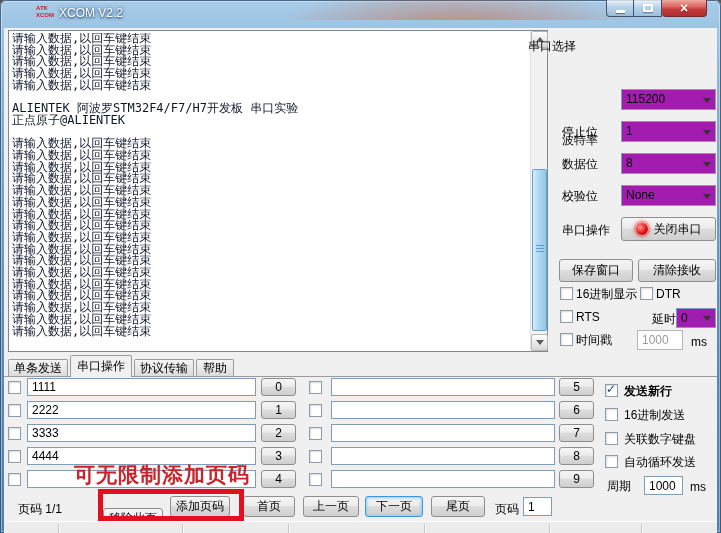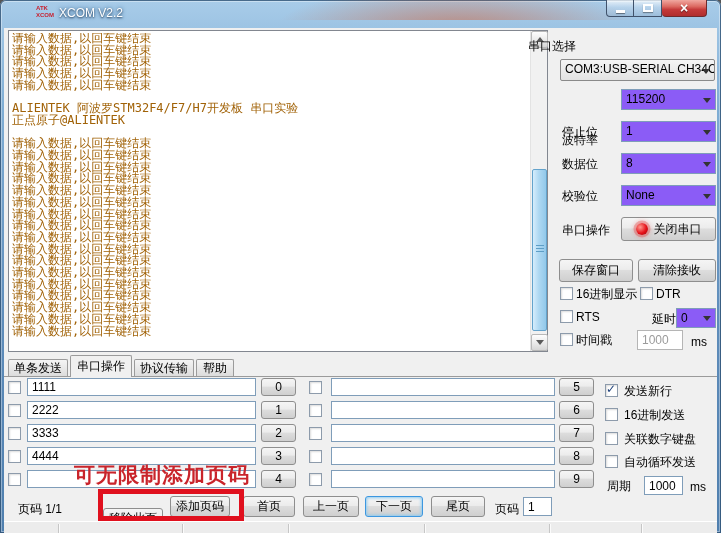--- a/index.html
+++ b/index.html
@@ -24,35 +24,35 @@
   .glyph-min { width:9px; height:3px; background:#fff; margin-top:6px; box-shadow:0 1px 1px rgba(0,0,0,.45); }
   .glyph-max { width:10px; height:8px; border:2px solid #fff; box-shadow:0 1px 1px rgba(0,0,0,.35); }
   .glyph-close { color:#fff; font-size:14px; font-weight:bold; line-height:15px; text-shadow:0 1px 1px rgba(0,0,0,.5); }
 
   .client { position:absolute; left:4px; top:28px; width:713px; height:505px; background:#f0f0f0; }
 
   
   .recv { position:absolute; left:4px; top:2px; width:540px; height:322px; background:#fff; border:1px solid #828790; }
   .recv-text { position:absolute; left:3px; top:2px; right:19px; bottom:0; overflow:hidden;
                font-family:"DejaVu Sans Mono","Liberation Mono",monospace; font-size:12px; line-height:11.7px;
-               color:#a16207; white-space:pre; }
+               color:#0f172a; white-space:pre; }
   .vscroll { position:absolute; top:0; right:0; bottom:0; width:17px; background:#f1f1f1; border-left:1px solid #e3e3e3; }
   .sbtn { position:absolute; left:0; width:17px; height:17px; background:linear-gradient(180deg,#fdfdfd,#e8e8e8 60%,#d6d6d6);
           border:1px solid #b8b8b8; border-radius:2px; display:flex; align-items:center; justify-content:center; }
   .sbtn.up { top:0; } .sbtn.down { bottom:0; }
   .arr-up { width:0; height:0; border:4px solid transparent; border-bottom:5px solid #5a5a5a; margin-top:-4px; }
   .arr-dn { width:0; height:0; border:4px solid transparent; border-top:5px solid #5a5a5a; margin-bottom:-4px; }
   .sthumb { position:absolute; left:1px; width:15px; top:138px; height:162px; border:1px solid #64a3cc; border-radius:2px;
             background:linear-gradient(90deg,#d6edfc,#aed8f2 45%,#92c8ea); }
   .grip { position:absolute; left:3px; top:50%; margin-top:-5px; width:8px; height:9px;
           background:repeating-linear-gradient(180deg,#5e9ec6 0 1px,rgba(0,0,0,0) 1px 3px); }
 
   
   .slabel { position:absolute; font-size:12px; color:#000; line-height:16px; white-space:nowrap; }
-  .combo { position:absolute; background:#8b5cf6; border:1px solid #7f9db9; font-size:12px; color:#000;
+  .combo { position:absolute; background:#a21caf; border:1px solid #7f9db9; font-size:12px; color:#000;
            padding:2px 16px 0 4px; white-space:nowrap; overflow:hidden; }
   .combo .carr { position:absolute; right:4px; top:8px; width:0; height:0; border:4px solid transparent; border-top:5px solid #333; }
   .combo.gray { background:linear-gradient(180deg,#f5f5f5,#e2e2e2); border:1px solid #8a8a8a; border-radius:2px; }
   .btn { position:absolute; border:1px solid #8e8e8e; border-radius:3px; font-size:12px; color:#000; text-align:center;
          background:linear-gradient(180deg,#f5f5f5,#ececec 45%,#dddddd 50%,#cfcfcf); display:flex; align-items:center; justify-content:center; }
   .btn.focus { border-color:#3c97e0; box-shadow:inset 0 0 3px 1px #8ecbf0; }
   .led { width:12px; height:12px; border-radius:50%; margin-right:6px; flex:0 0 auto;
          background:radial-gradient(circle at 35% 35%,#ff9a90,#e51018 55%,#9c0008);
          box-shadow:0 0 0 2.5px rgba(226,30,30,.28), 0 0 4px 3px rgba(226,30,30,.18); }
   .cb { position:absolute; width:13px; height:13px; background:#fff; border:1px solid #8d9bab;
@@ -143,23 +143,20 @@
         <div class="sthumb">
             <span class="grip"></span>
           </div>
         <div class="sbtn down">
             <span class="arr-dn"></span>
           </div>
       </div>
     </div>
 
     <div class="slabel" style="left:524px;top:10px;">串口选择</div>
-    <div class="combo gray" style="left:556px;top:31px;width:155px;height:22px;">
-      <span>COM3:USB-SERIAL CH34C</span><span class="carr" style="top:9px"></span>
-    </div>
     <div class="slabel" style="left:558px;top:64px;margin-top:40px;">波特率</div>
     <div class="combo" style="left:617px;top:61px;width:95px;height:21px;">
       <span>115200</span><span class="carr"></span>
     </div>
     <div class="slabel" style="left:558px;top:96px;">停止位</div>
     <div class="combo" style="left:617px;top:93px;width:95px;height:21px;">
       <span>1</span><span class="carr"></span>
     </div>
     <div class="slabel" style="left:558px;top:128px;">数据位</div>
     <div class="combo" style="left:617px;top:125px;width:95px;height:21px;">
@@ -231,21 +228,21 @@
     <span class="cb" style="left:4px;top:445px;"></span>
     <input class="field" style="left: 23px; top: 442px; width: 229px; height: 18px;" value="">
     <div class="btn numbtn" style="left:257px;top:442px;">4</div>
     <span class="cb" style="left:305px;top:445px;"></span>
     <input class="field" style="left: 327px; top: 442px; width: 224px; height: 18px;" value="">
     <div class="btn numbtn" style="left:555px;top:442px;">9</div>
 
     <span class="cb" style="left:601px;top:356px;">
         <span class="mark">✓</span>
       </span>
-    <div class="slabel" style="left:620px;top:355px;">发送新行</div>
+    <div class="slabel" style="left:620px;top:355px;font-weight:bold;">发送新行</div>
     <span class="cb" style="left:601px;top:380px;"></span>
     <div class="slabel" style="left:620px;top:379px;">16进制发送</div>
     <span class="cb" style="left:601px;top:404px;"></span>
     <div class="slabel" style="left:620px;top:403px;">关联数字键盘</div>
     <span class="cb" style="left:601px;top:427px;"></span>
     <div class="slabel" style="left:620px;top:426px;">自动循环发送</div>
     <div class="slabel" style="left:603px;top:450px;">周期</div>
     <input class="field" style="left: 640px; top: 448px; width: 39px; height: 19px;" value="1000">
     <div class="slabel" style="left:686px;top:451px;">ms</div>
 

